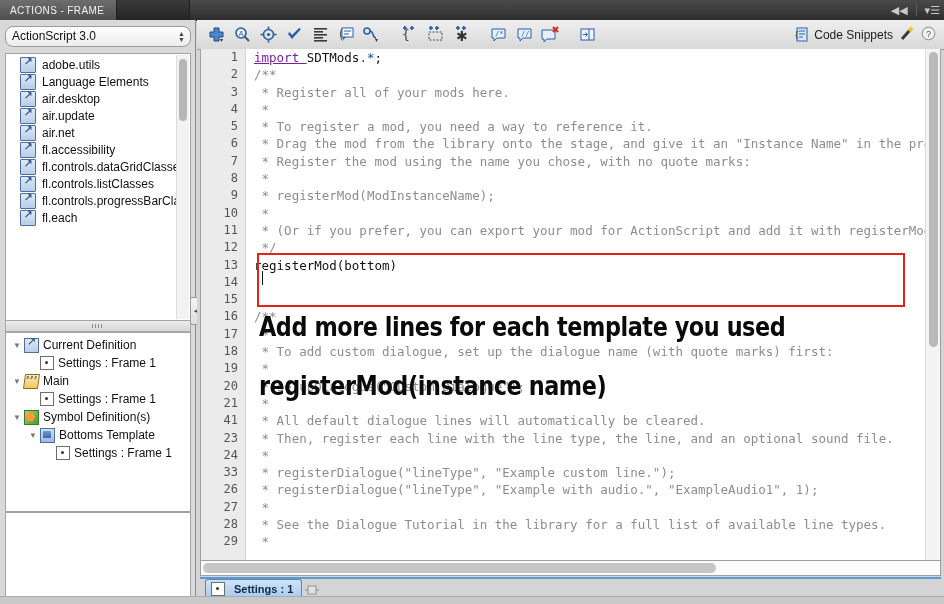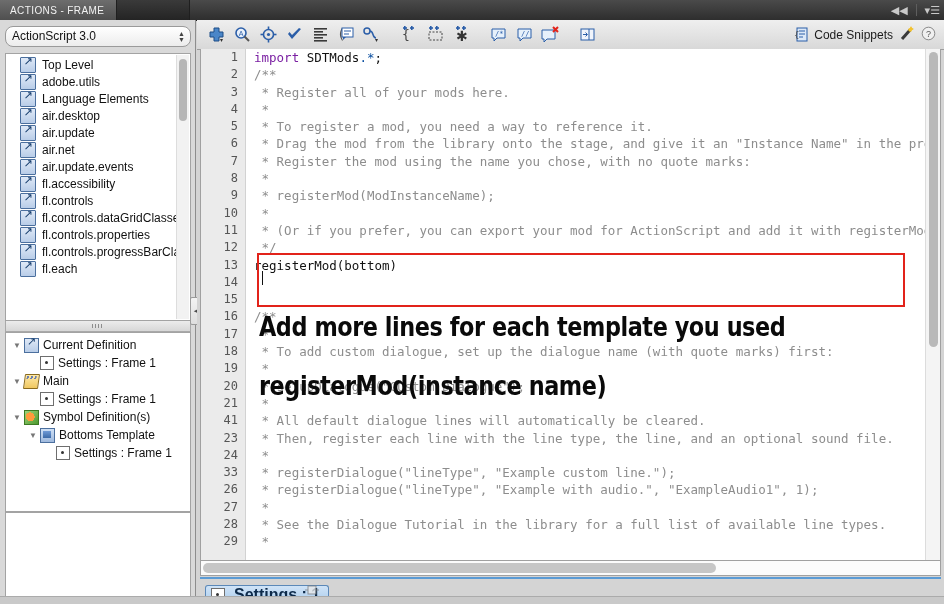--- a/index.html
+++ b/index.html
@@ -180,21 +180,21 @@
     font-size:12px;color:#555;
   }
   .code{
     position:absolute;left:45px;top:0;right:15px;height:512px;
     font-family:"DejaVu Sans Mono","Liberation Mono",monospace;
     font-size:12.5px;
     white-space:pre;overflow:hidden;
   }
   .code .ln{height:17.3px;line-height:17.3px;padding-left:8px;color:#3c3c3c;}
   .cm{color:#8d8d8d;}
-  .kw{color:#7a1fa2;}
+  .kw{color:#7a1fa2;text-decoration:underline;}
   .pl{color:#111;}
   .op{color:#0a4fa0;}
   .editor-vscroll{
     position:absolute;right:0;top:0;width:14px;height:512px;background:#f4f4f4;border-left:1px solid #dcdcdc;
   }
   .editor-vthumb{position:absolute;left:3px;top:3px;width:9px;height:295px;background:#b9b9b9;border-radius:5px;}
 
   
   .redbox{
     position:absolute;left:257px;top:253px;width:648px;height:54px;
@@ -221,25 +221,25 @@
     background:#fbfbfb;border:1px solid #a0a0a0;border-top:none;box-sizing:border-box;
   }
   .hthumb{position:absolute;left:2px;top:2px;width:513px;height:10px;background:#c6c6c6;border-radius:5px;}
 
   
   .tabstrip{
     position:absolute;left:3px;top:557px;width:741px;height:22px;
     background:#d4d4d4;border-top:2px solid #5b9bd5;
   }
   .ctab{
-    position:absolute;left:5px;top:6px;height:18px;
+    position:absolute;left:5px;top:0;height:18px;
     display:flex;align-items:center;gap:5px;padding:0 8px 0 5px;
     background:linear-gradient(#cfe3f7,#a8cbec);
     border:1px solid #5b88b8;border-bottom:none;border-radius:3px 3px 0 0;
-    font-size:16px;font-weight:bold;color:#0d2a4a;
+    font-size:11px;font-weight:bold;color:#0d2a4a;
   }
   .pinbtn{position:absolute;left:104px;top:4px;width:16px;height:15px;opacity:.75;}
   .bottombar{
     position:absolute;left:0;top:596px;width:944px;height:8px;background:#c9c9c9;border-top:1px solid #ababab;
   }
 </style>
 </head>
 <body>
 
 <div class="app">
@@ -263,61 +263,49 @@
       <div class="as-arrows">
         <span>▲</span>
           <span>▼</span>
       </div>
     </div>
 
     <div class="tree-upper">
       <div class="tree-list" id="classList">
           <div class="tree-row">
             <span class="ico ico-pkg"></span>
-            <span>Top Level</span>
-          </div>
-          <div class="tree-row">
-            <span class="ico ico-pkg"></span>
             <span>adobe.utils</span>
           </div>
           <div class="tree-row">
             <span class="ico ico-pkg"></span>
             <span>Language Elements</span>
           </div>
           <div class="tree-row">
             <span class="ico ico-pkg"></span>
             <span>air.desktop</span>
           </div>
           <div class="tree-row">
             <span class="ico ico-pkg"></span>
             <span>air.update</span>
           </div>
           <div class="tree-row">
             <span class="ico ico-pkg"></span>
             <span>air.net</span>
           </div>
           <div class="tree-row">
             <span class="ico ico-pkg"></span>
-            <span>air.update.events</span>
-          </div>
-          <div class="tree-row">
-            <span class="ico ico-pkg"></span>
             <span>fl.accessibility</span>
           </div>
           <div class="tree-row">
             <span class="ico ico-pkg"></span>
-            <span>fl.controls</span>
-          </div>
-          <div class="tree-row">
-            <span class="ico ico-pkg"></span>
             <span>fl.controls.dataGridClasses</span>
           </div>
           <div class="tree-row">
             <span class="ico ico-pkg"></span>
-            <span>fl.controls.properties</span>
+            <span>fl.controls.listClasses</span>
           </div>
           <div class="tree-row">
             <span class="ico ico-pkg"></span>
             <span>fl.controls.progressBarClasses</span>
           </div>
           <div class="tree-row">
             <span class="ico ico-pkg"></span>
             <span>fl.each</span>
           </div>
         </div>

